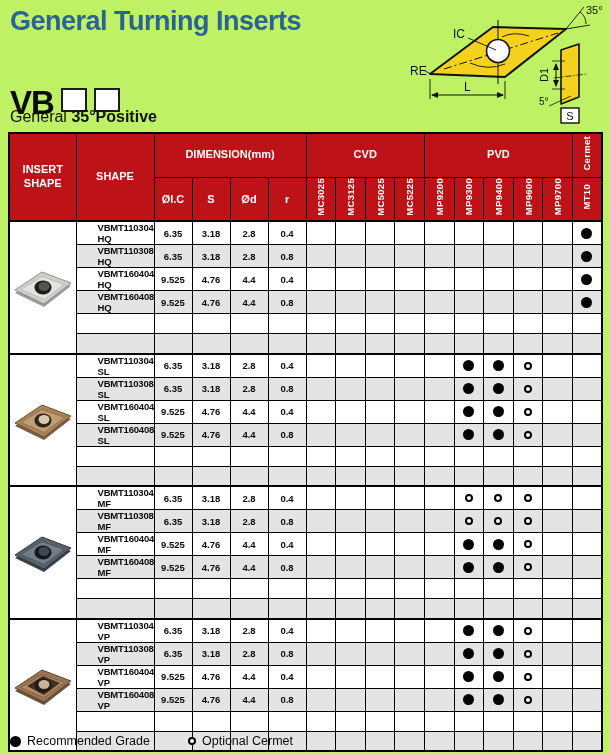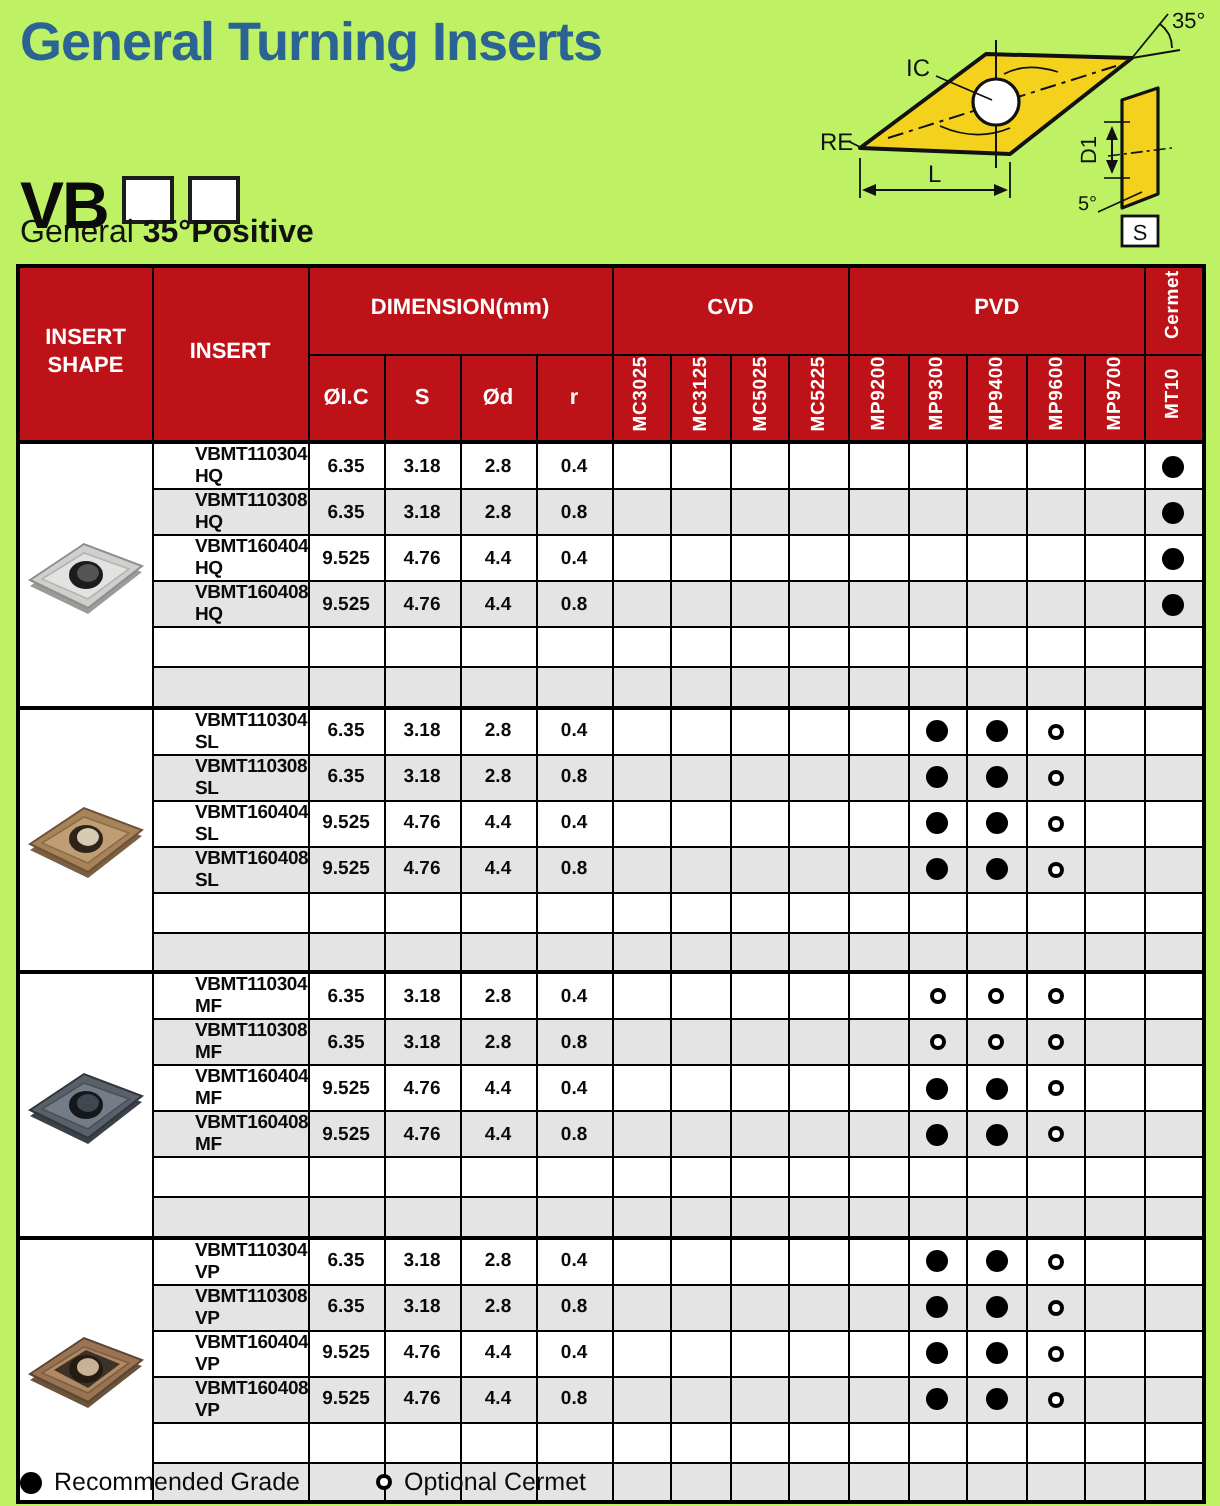--- a/index.html
+++ b/index.html
@@ -130,21 +130,21 @@
         <col>
         <col>
         <col>
         <col>
         <col>
         <col>
     </colgroup>
     <thead>
       <tr class="hrow1">
         <th class="th-main" rowspan="2">INSERT SHAPE</th>
-        <th class="th-main" rowspan="2">INSERT</th>
+        <th class="th-main" rowspan="2">SHAPE</th>
         <th class="th-main" colspan="4">DIMENSION(mm)</th>
         <th class="th-main" colspan="4">CVD</th>
         <th class="th-main" colspan="5">PVD</th>
         <th><span class="vtext">Cermet</span></th>
       </tr>
       <tr class="hrow2">
         <th class="th-dim">ØI.C</th>
         <th class="th-dim">S</th>
         <th class="th-dim">Ød</th>
         <th class="th-dim">r</th>

